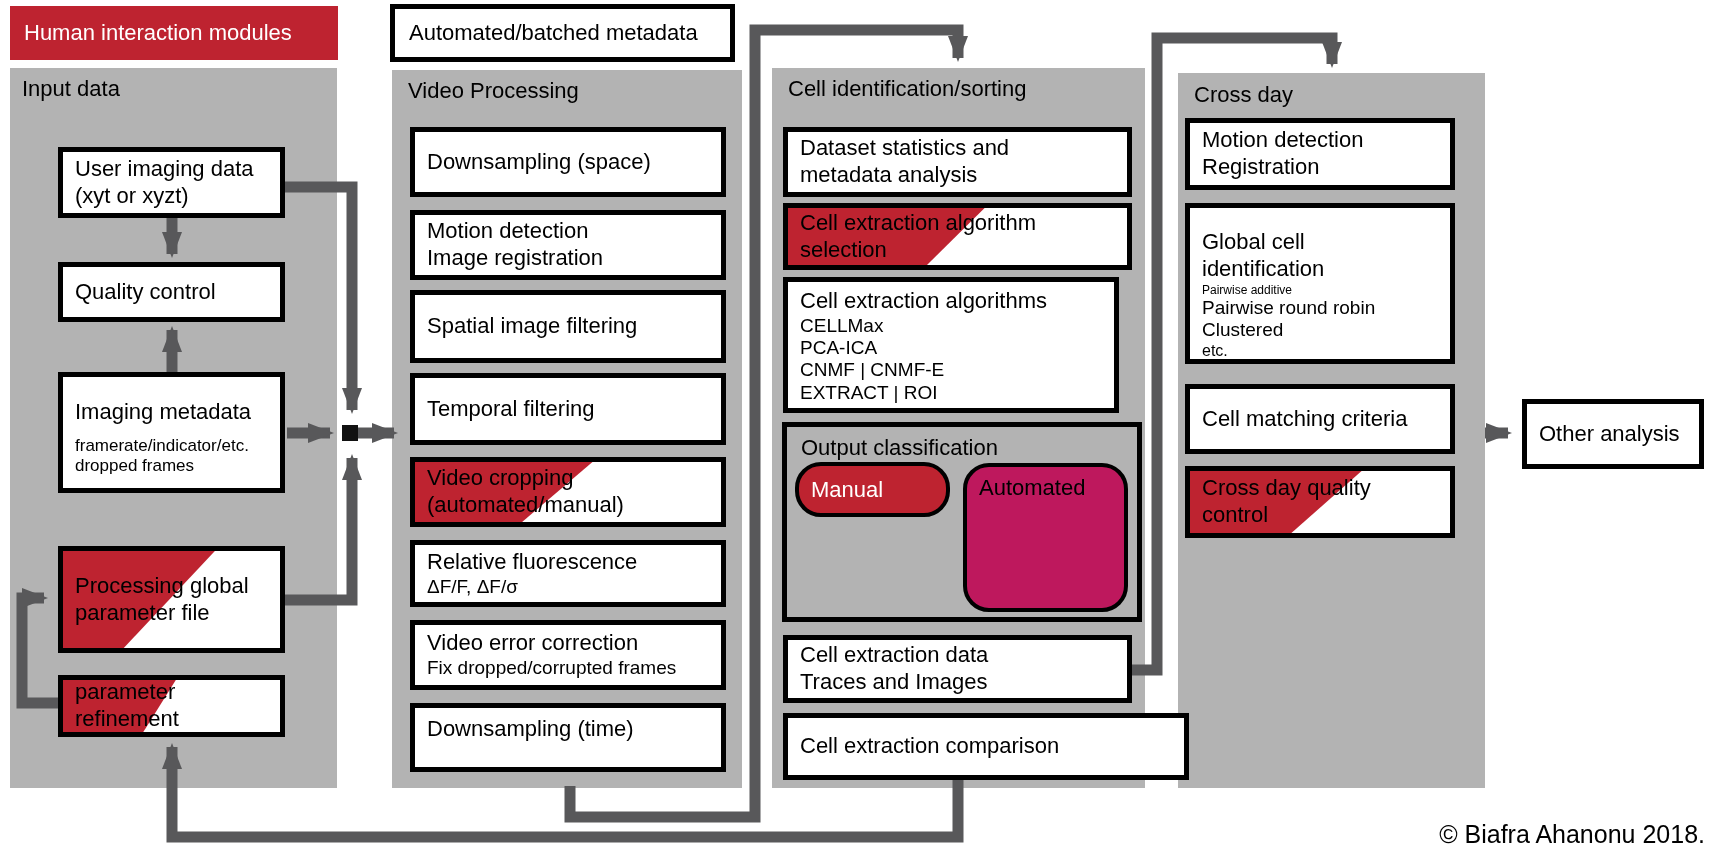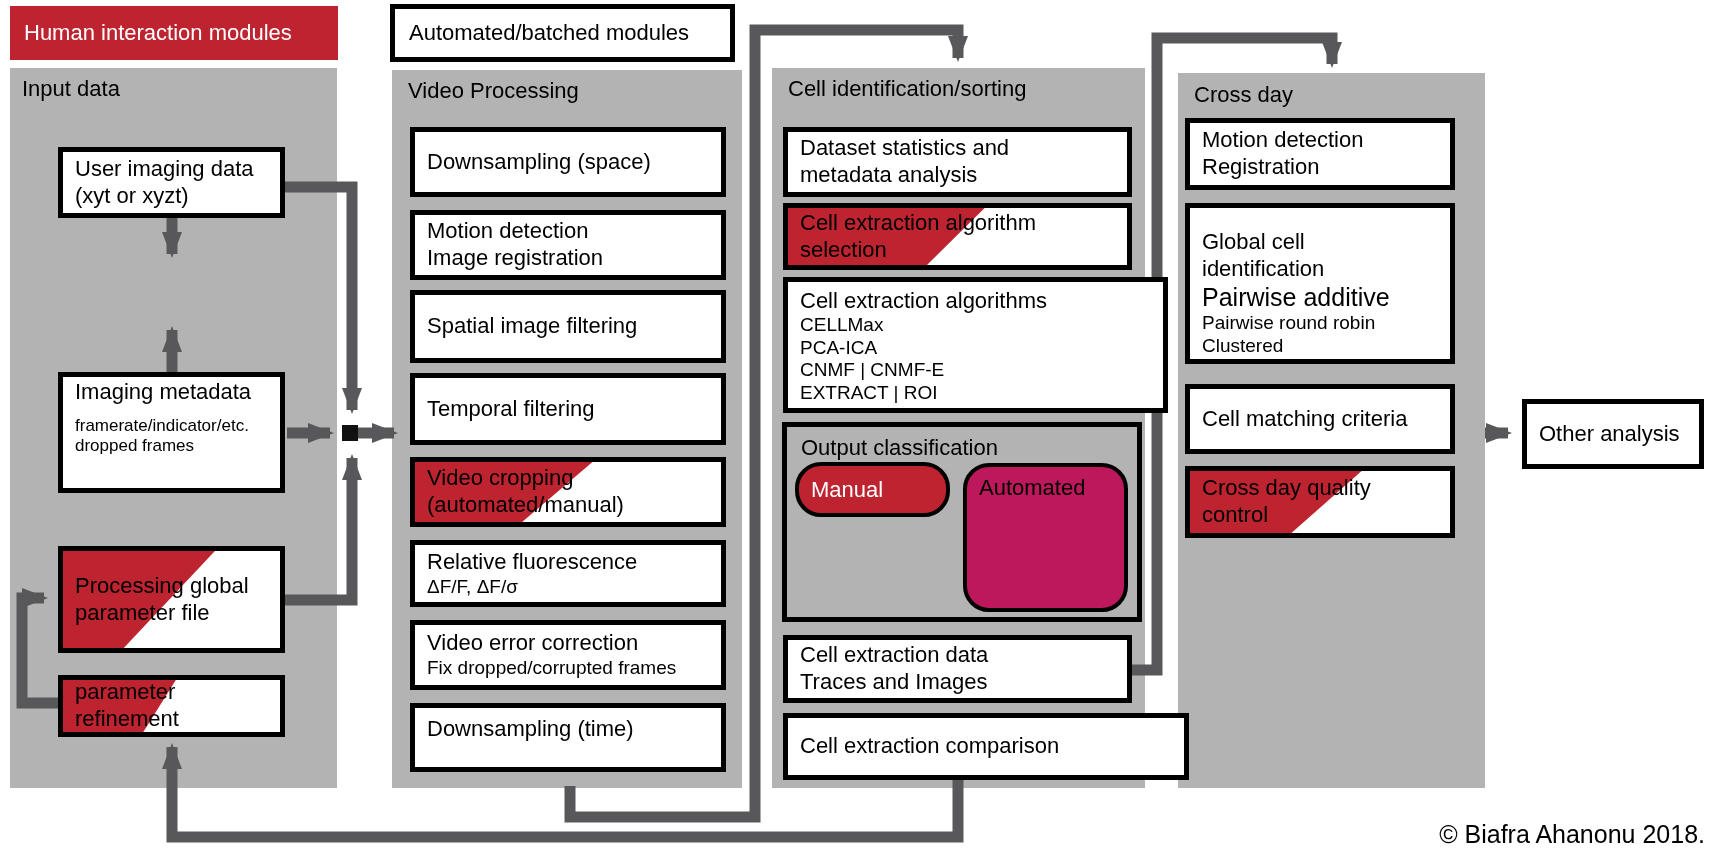--- a/index.html
+++ b/index.html
@@ -48,21 +48,21 @@
 </style>
 </head>
 <body>
 
 <div class="canvas">
 
   <div class="legend-red" style="left:10px;top:6px;width:328px;height:54px;">
     <span>Human interaction modules</span>
   </div>
   <div class="legend-white" style="left:390px;top:4px;width:345px;height:58px;">
-    <span>Automated/batched modules</span>
+    <span>Automated/batched metadata</span>
   </div>
 
   <div class="panel" style="left:10px;top:68px;width:327px;height:720px;"></div>
   <div class="panel" style="left:392px;top:70px;width:350px;height:718px;"></div>
   <div class="panel" style="left:772px;top:68px;width:373px;height:720px;"></div>
   <div class="panel" style="left:1178px;top:73px;width:307px;height:715px;"></div>
 
   <div class="panel-title" style="left:22px;top:76px;">Input data</div>
   <div class="panel-title" style="left:408px;top:78px;">Video Processing</div>
   <div class="panel-title" style="left:788px;top:76px;">Cell identification/sorting</div>
@@ -87,21 +87,24 @@
       <path d="M1132 670 H1157 V38 H1332 V64" marker-end="url(#ah)"></path>
       <path d="M1485 433 H1508" marker-end="url(#ah)"></path>
     </g>
   </svg>
   <div class="junction" style="left:342px;top:425px;width:16px;height:16px;"></div>
 
   <div class="box" style="left:58px;top:147px;width:227px;height:71px;">
     <div class="t">User imaging data</div>
     <div class="t">(xyt or xyzt)</div>
   </div>
-  <div class="box" style="left:58px;top:372px;width:227px;height:121px;justify-content:flex-start;padding-top:2px;">
+  <div class="box" style="left:58px;top:262px;width:227px;height:60px;">
+    <div class="t">Quality control</div>
+  </div>
+  <div class="box" style="left:58px;top:372px;width:227px;height:121px;justify-content:flex-start;padding-top:22px;">
     <div class="t">Imaging metadata</div>
     <div class="s" style="margin-top:10px;">framerate/indicator/etc.</div>
     <div class="s">dropped frames</div>
   </div>
   <div class="box diag" style="--t:70%;--b:28%;left:58px;top:546px;width:227px;height:107px;">
     <div class="t">Processing global</div>
     <div class="t">parameter file</div>
   </div>
   <div class="box diag" style="--t:52%;--b:37%;left:58px;top:675px;width:227px;height:62px;">
     <div class="t">parameter</div>
@@ -138,21 +141,21 @@
   </div>
 
   <div class="box" style="left:783px;top:127px;width:349px;height:70px;">
     <div class="t">Dataset statistics and</div>
     <div class="t">metadata analysis</div>
   </div>
   <div class="box diag" style="--t:58%;--b:41%;left:783px;top:203px;width:349px;height:67px;">
     <div class="t">Cell extraction algorithm</div>
     <div class="t">selection</div>
   </div>
-  <div class="box" style="left:783px;top:277px;width:385px;height:136px;justify-content:flex-end;padding-top:6px;">
+  <div class="box" style="left:783px;top:277px;width:336px;height:136px;justify-content:center;padding-top:6px;">
     <div class="t">Cell extraction algorithms</div>
     <div class="s" style="font-size:19px;">CELLMax</div>
     <div class="s" style="font-size:19px;">PCA-ICA</div>
     <div class="s" style="font-size:19px;">CNMF | CNMF-E</div>
     <div class="s" style="font-size:19px;">EXTRACT | ROI</div>
   </div>
 
   <div class="subpanel" style="left:782px;top:422px;width:360px;height:200px;">
     <div class="label">Output classification</div>
     <div class="mini red" style="left:8px;top:35px;width:155px;height:55px;">
@@ -171,21 +174,21 @@
     <div class="t">Cell extraction comparison</div>
   </div>
 
   <div class="box" style="left:1185px;top:118px;width:270px;height:72px;">
     <div class="t">Motion detection</div>
     <div class="t">Registration</div>
   </div>
   <div class="box" style="left:1185px;top:203px;width:270px;height:161px;justify-content:flex-start;padding-top:21px;">
     <div class="t">Global cell</div>
     <div class="t">identification</div>
-    <div class="s" style="font-size:25px;">Pairwise additive</div>
+    <div class="s" style="font-size:12px;">Pairwise additive</div>
     <div class="s" style="font-size:19px;">Pairwise round robin</div>
     <div class="s" style="font-size:19px;">Clustered</div>
     <div class="s" style="font-size:16px;">etc.</div>
   </div>
   <div class="box" style="left:1185px;top:384px;width:270px;height:70px;">
     <div class="t">Cell matching criteria</div>
   </div>
   <div class="box diag" style="--t:66%;--b:39%;left:1185px;top:466px;width:270px;height:72px;">
     <div class="t">Cross day quality</div>
     <div class="t">control</div>

